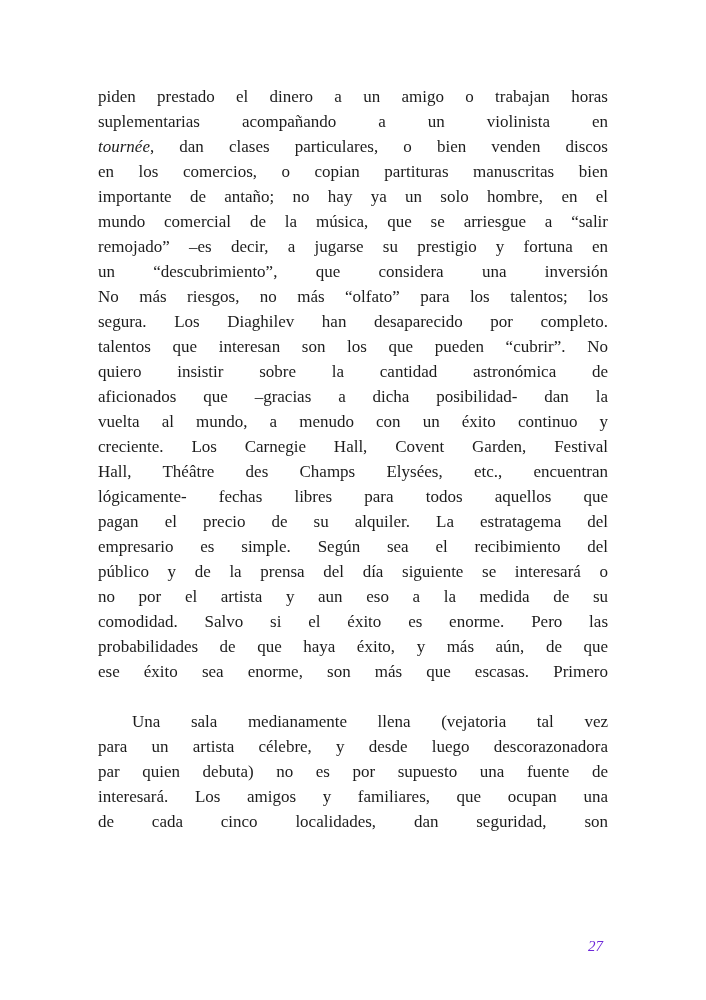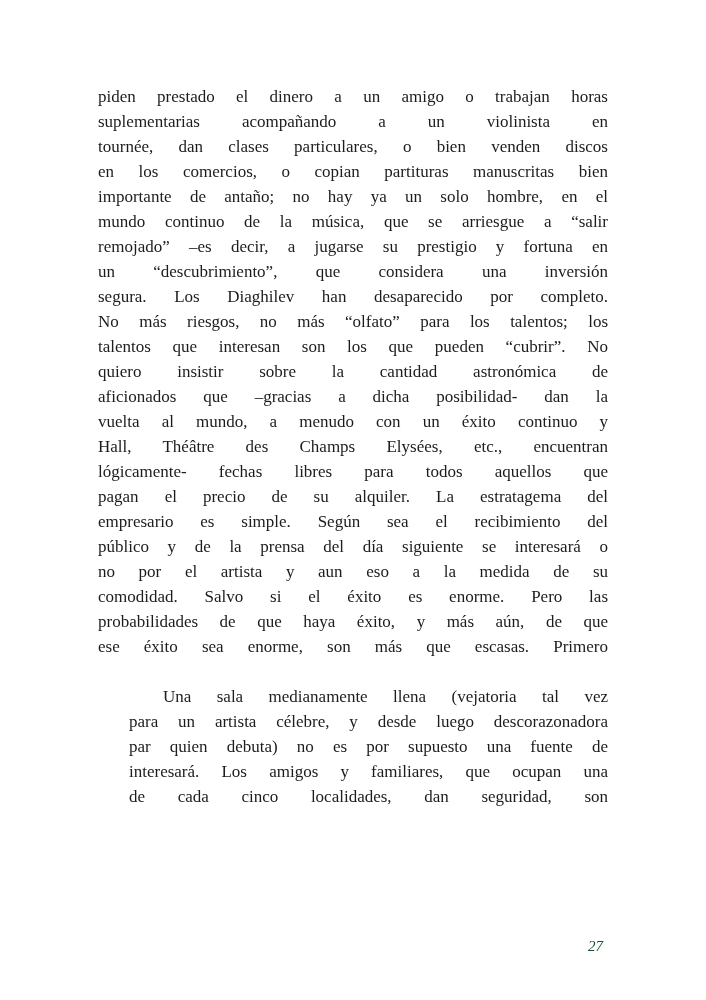--- a/index.html
+++ b/index.html
@@ -18,60 +18,61 @@
   }
   .page-text {
     position: absolute;
     left: 98px;
     top: 84px;
     width: 510px;
     font-size: 17px;
     line-height: 25px;
     color: #1c1c1c;
   }
-  .paragraph + .paragraph { margin-top: 25px; margin-left: 31px; }
+  .paragraph + .paragraph { margin-top: 25px; }
   .line {
     text-align: justify;
     text-align-last: justify;
     height: 25px;
     overflow: visible;
   }
   .line.last-left { text-align-last: left; }
   .line.indent { text-indent: 34px; }
-  .italic { }
+  .italic { font-style: italic; }
   .page-number {
     position: absolute;
     right: 103px;
     top: 938px;
     font-size: 15px;
     line-height: 16px;
     font-style: italic;
-    color: #14532d;
+    color: #6d28d9;
   }
 </style>
 </head>
 <body>
 
 <div class="page">
   <div class="page-text">
       <div class="paragraph">
         <div class="line"><span>piden prestado el dinero a un amigo o trabajan horas</span></div>
         <div class="line"><span>suplementarias acompañando a un violinista en</span></div>
         <div class="line"><span class="italic">tournée</span><span>, dan clases particulares, o bien venden discos</span></div>
         <div class="line"><span>en los comercios, o copian partituras manuscritas bien</span></div>
         <div class="line"><span>importante de antaño; no hay ya un solo hombre, en el</span></div>
-        <div class="line"><span>mundo continuo de la música, que se arriesgue a “salir</span></div>
+        <div class="line"><span>mundo comercial de la música, que se arriesgue a “salir</span></div>
         <div class="line"><span>remojado” –es decir, a jugarse su prestigio y fortuna en</span></div>
         <div class="line"><span>un “descubrimiento”, que considera una inversión</span></div>
+        <div class="line"><span>No más riesgos, no más “olfato” para los talentos; los</span></div>
         <div class="line"><span>segura. Los Diaghilev han desaparecido por completo.</span></div>
-        <div class="line"><span>No más riesgos, no más “olfato” para los talentos; los</span></div>
         <div class="line"><span>talentos que interesan son los que pueden “cubrir”. No</span></div>
         <div class="line"><span>quiero insistir sobre la cantidad astronómica de</span></div>
         <div class="line"><span>aficionados que –gracias a dicha posibilidad- dan la</span></div>
         <div class="line"><span>vuelta al mundo, a menudo con un éxito continuo y</span></div>
+        <div class="line"><span>creciente. Los Carnegie Hall, Covent Garden, Festival</span></div>
         <div class="line"><span>Hall, Théâtre des Champs Elysées, etc., encuentran</span></div>
         <div class="line"><span>lógicamente- fechas libres para todos aquellos que</span></div>
         <div class="line"><span>pagan el precio de su alquiler. La estratagema del</span></div>
         <div class="line"><span>empresario es simple. Según sea el recibimiento del</span></div>
         <div class="line"><span>público y de la prensa del día siguiente se interesará o</span></div>
         <div class="line"><span>no por el artista y aun eso a la medida de su</span></div>
         <div class="line"><span>comodidad. Salvo si el éxito es enorme. Pero las</span></div>
         <div class="line"><span>probabilidades de que haya éxito, y más aún, de que</span></div>
         <div class="line"><span>ese éxito sea enorme, son más que escasas. Primero</span></div>
       </div>

